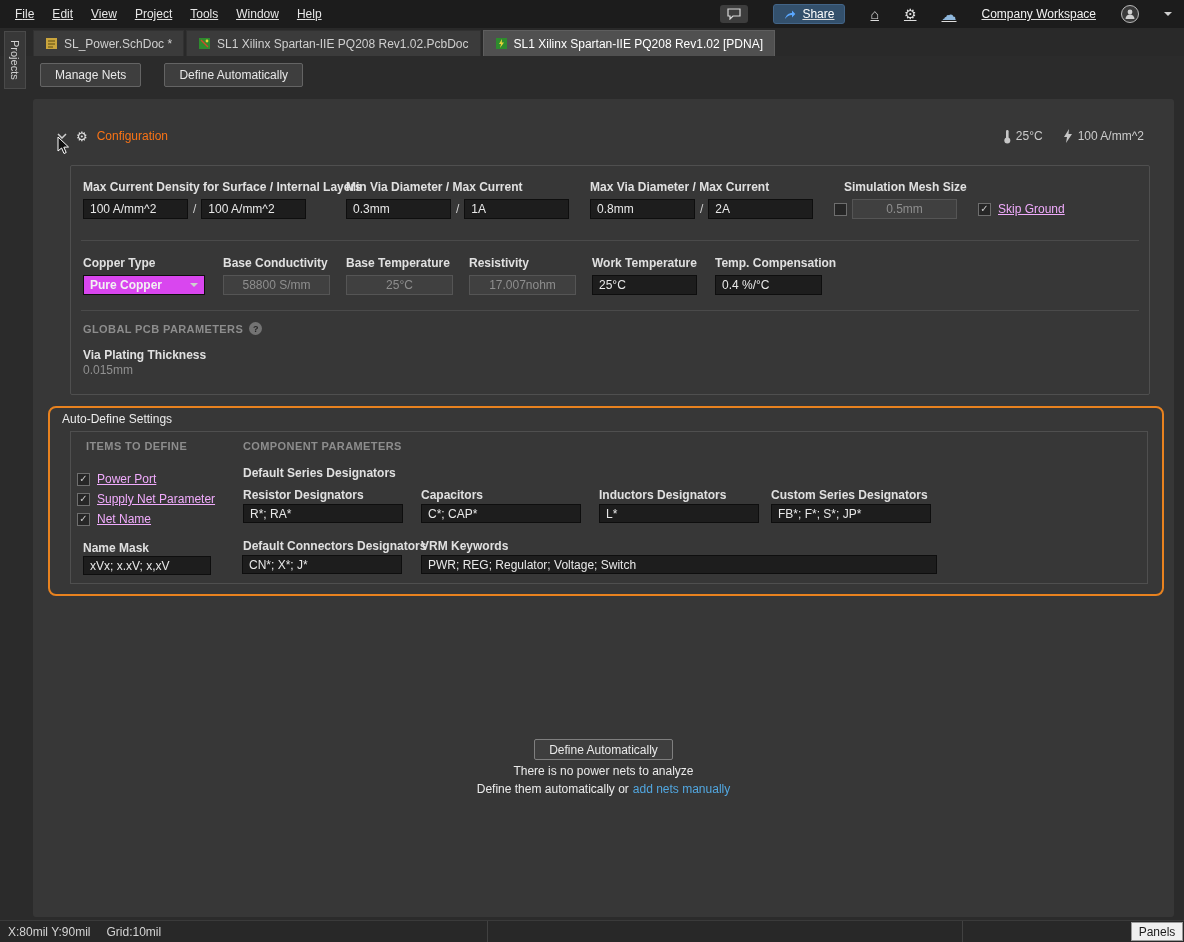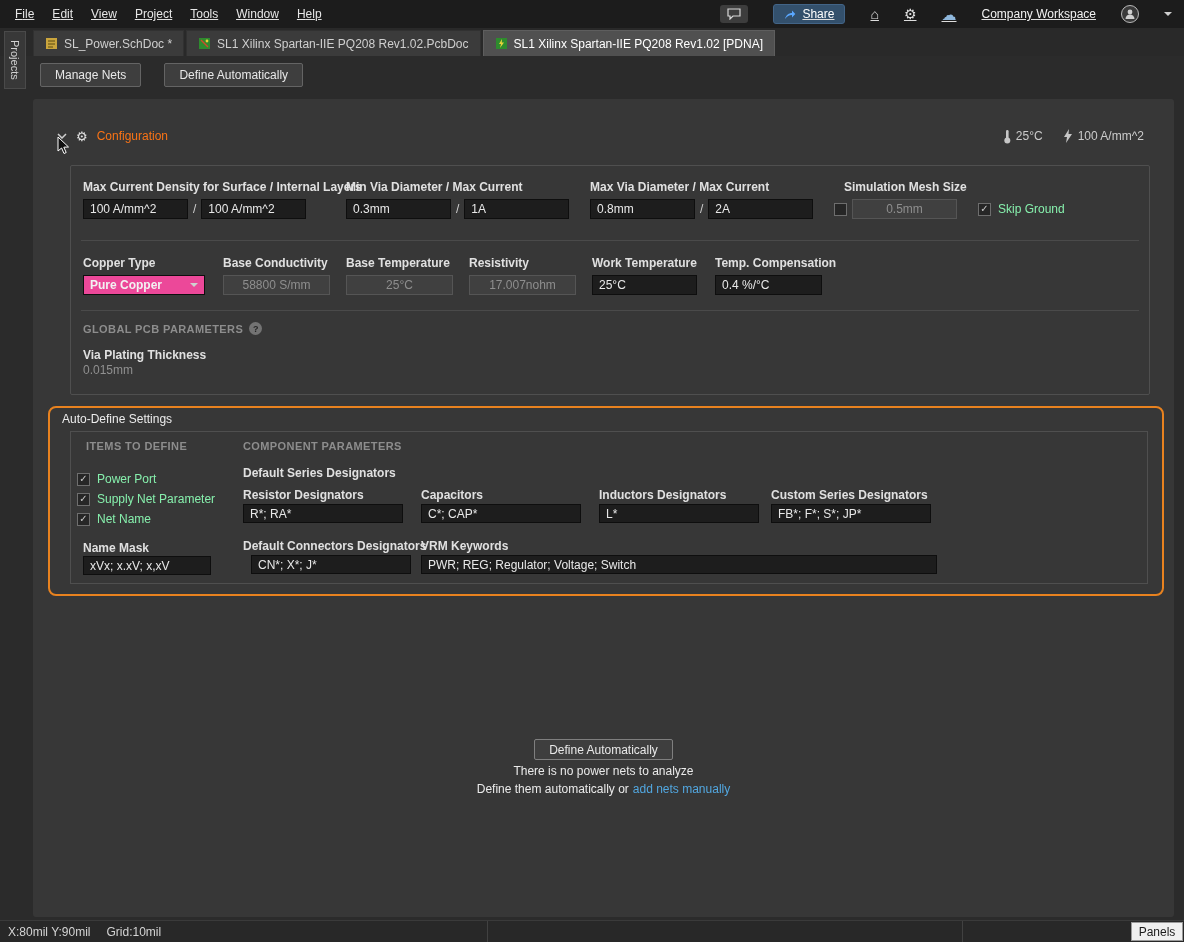--- a/index.html
+++ b/index.html
@@ -43,22 +43,22 @@
 
   .cfgbox{position:absolute;left:37px;top:66px;width:1080px;height:230px;border:1px solid #4f4f4f;border-radius:2px;}
   .flabel{position:absolute;font-size:12px;font-weight:bold;color:#e0e0e0;white-space:nowrap;}
   .fgroup{position:absolute;display:flex;align-items:center;gap:5px;}
   .slash{font-size:12px;color:#cfcfcf;}
   .inp{background:#1d1d1d;border:1px solid #0e0e0e;color:#e8e8e8;font-size:12px;font-family:inherit;height:20px;padding:0 6px;width:105px;}
   .inp.dis{background:#404040;border-color:#555;color:#8e8e8e;text-align:center;}
   .divider{position:absolute;left:10px;right:10px;height:1px;background:#4a4a4a;}
   .cb{width:13px;height:13px;background:#262626;border:1px solid #6e6e6e;display:flex;align-items:center;justify-content:center;flex:none;}
   .cb.checked::after{content:"\2713";font-size:10px;color:#c8c8c8;line-height:1;}
-  .cblabel{font-size:12px;color:#86efac;white-space:nowrap;}
-  .select{background:#ec4899;border:1px solid #0e0e0e;color:#f2f2f2;font-size:12px;font-weight:bold;height:20px;display:flex;align-items:center;justify-content:space-between;padding:0 6px;}
+  .cblabel{font-size:12px;color:#f0abfc;white-space:nowrap;text-decoration:underline;}
+  .select{background:#d946ef;border:1px solid #0e0e0e;color:#f2f2f2;font-size:12px;font-weight:bold;height:20px;display:flex;align-items:center;justify-content:space-between;padding:0 6px;}
   .uhead{position:absolute;font-size:11px;font-weight:bold;color:#8d8d8d;letter-spacing:.4px;white-space:nowrap;}
   .help-circle{width:13px;height:13px;border-radius:50%;background:#737373;color:#262626;font-size:9px;font-weight:bold;display:inline-flex;align-items:center;justify-content:center;margin-left:6px;}
   .muted{color:#909090;font-weight:normal;}
 
   
   .autodef{position:absolute;left:15px;top:307px;width:1116px;height:190px;border:2px solid #e8821f;border-radius:8px;}
   .autodef-title{position:absolute;left:12px;top:4px;font-size:12px;color:#ececec;}
   .autodef-inner{position:absolute;left:20px;top:23px;width:1078px;height:153px;border:1px solid #4f4f4f;}
   .cbrow{position:absolute;display:flex;align-items:center;gap:7px;}
 
@@ -265,21 +265,21 @@
       <span class="flabel" style="left:700px;top:56px">Custom Series Designators</span>
 
       <input class="inp" style="position: absolute; left: 172px; top: 72px; width: 160px; height: 19px;" value="R*; RA*">
       <input class="inp" style="position: absolute; left: 350px; top: 72px; width: 160px; height: 19px;" value="C*; CAP*">
       <input class="inp" style="position: absolute; left: 528px; top: 72px; width: 160px; height: 19px;" value="L*">
       <input class="inp" style="position: absolute; left: 700px; top: 72px; width: 160px; height: 19px;" value="FB*; F*; S*; JP*">
 
       <span class="flabel" style="left:172px;top:107px">Default Connectors Designators</span>
       <span class="flabel" style="left:350px;top:107px">VRM Keywords</span>
 
-      <input class="inp" style="position: absolute; left: 180px; top: 123px; width: 160px; height: 19px;" value="CN*; X*; J*">
+      <input class="inp" style="position: absolute; left: 171px; top: 123px; width: 160px; height: 19px;" value="CN*; X*; J*">
       <input class="inp" style="position: absolute; left: 350px; top: 123px; width: 516px; height: 19px;" value="PWR; REG; Regulator; Voltage; Switch">
     </div>
   </div>
 
   <div class="bottom-block">
     <button class="btn light-border">Define Automatically</button>
     <span class="empty-line">There is no power nets to analyze</span>
     <span class="empty-line">
       <span>Define them automatically or</span><a class="link" href="#">add nets manually</a>
     </span>

